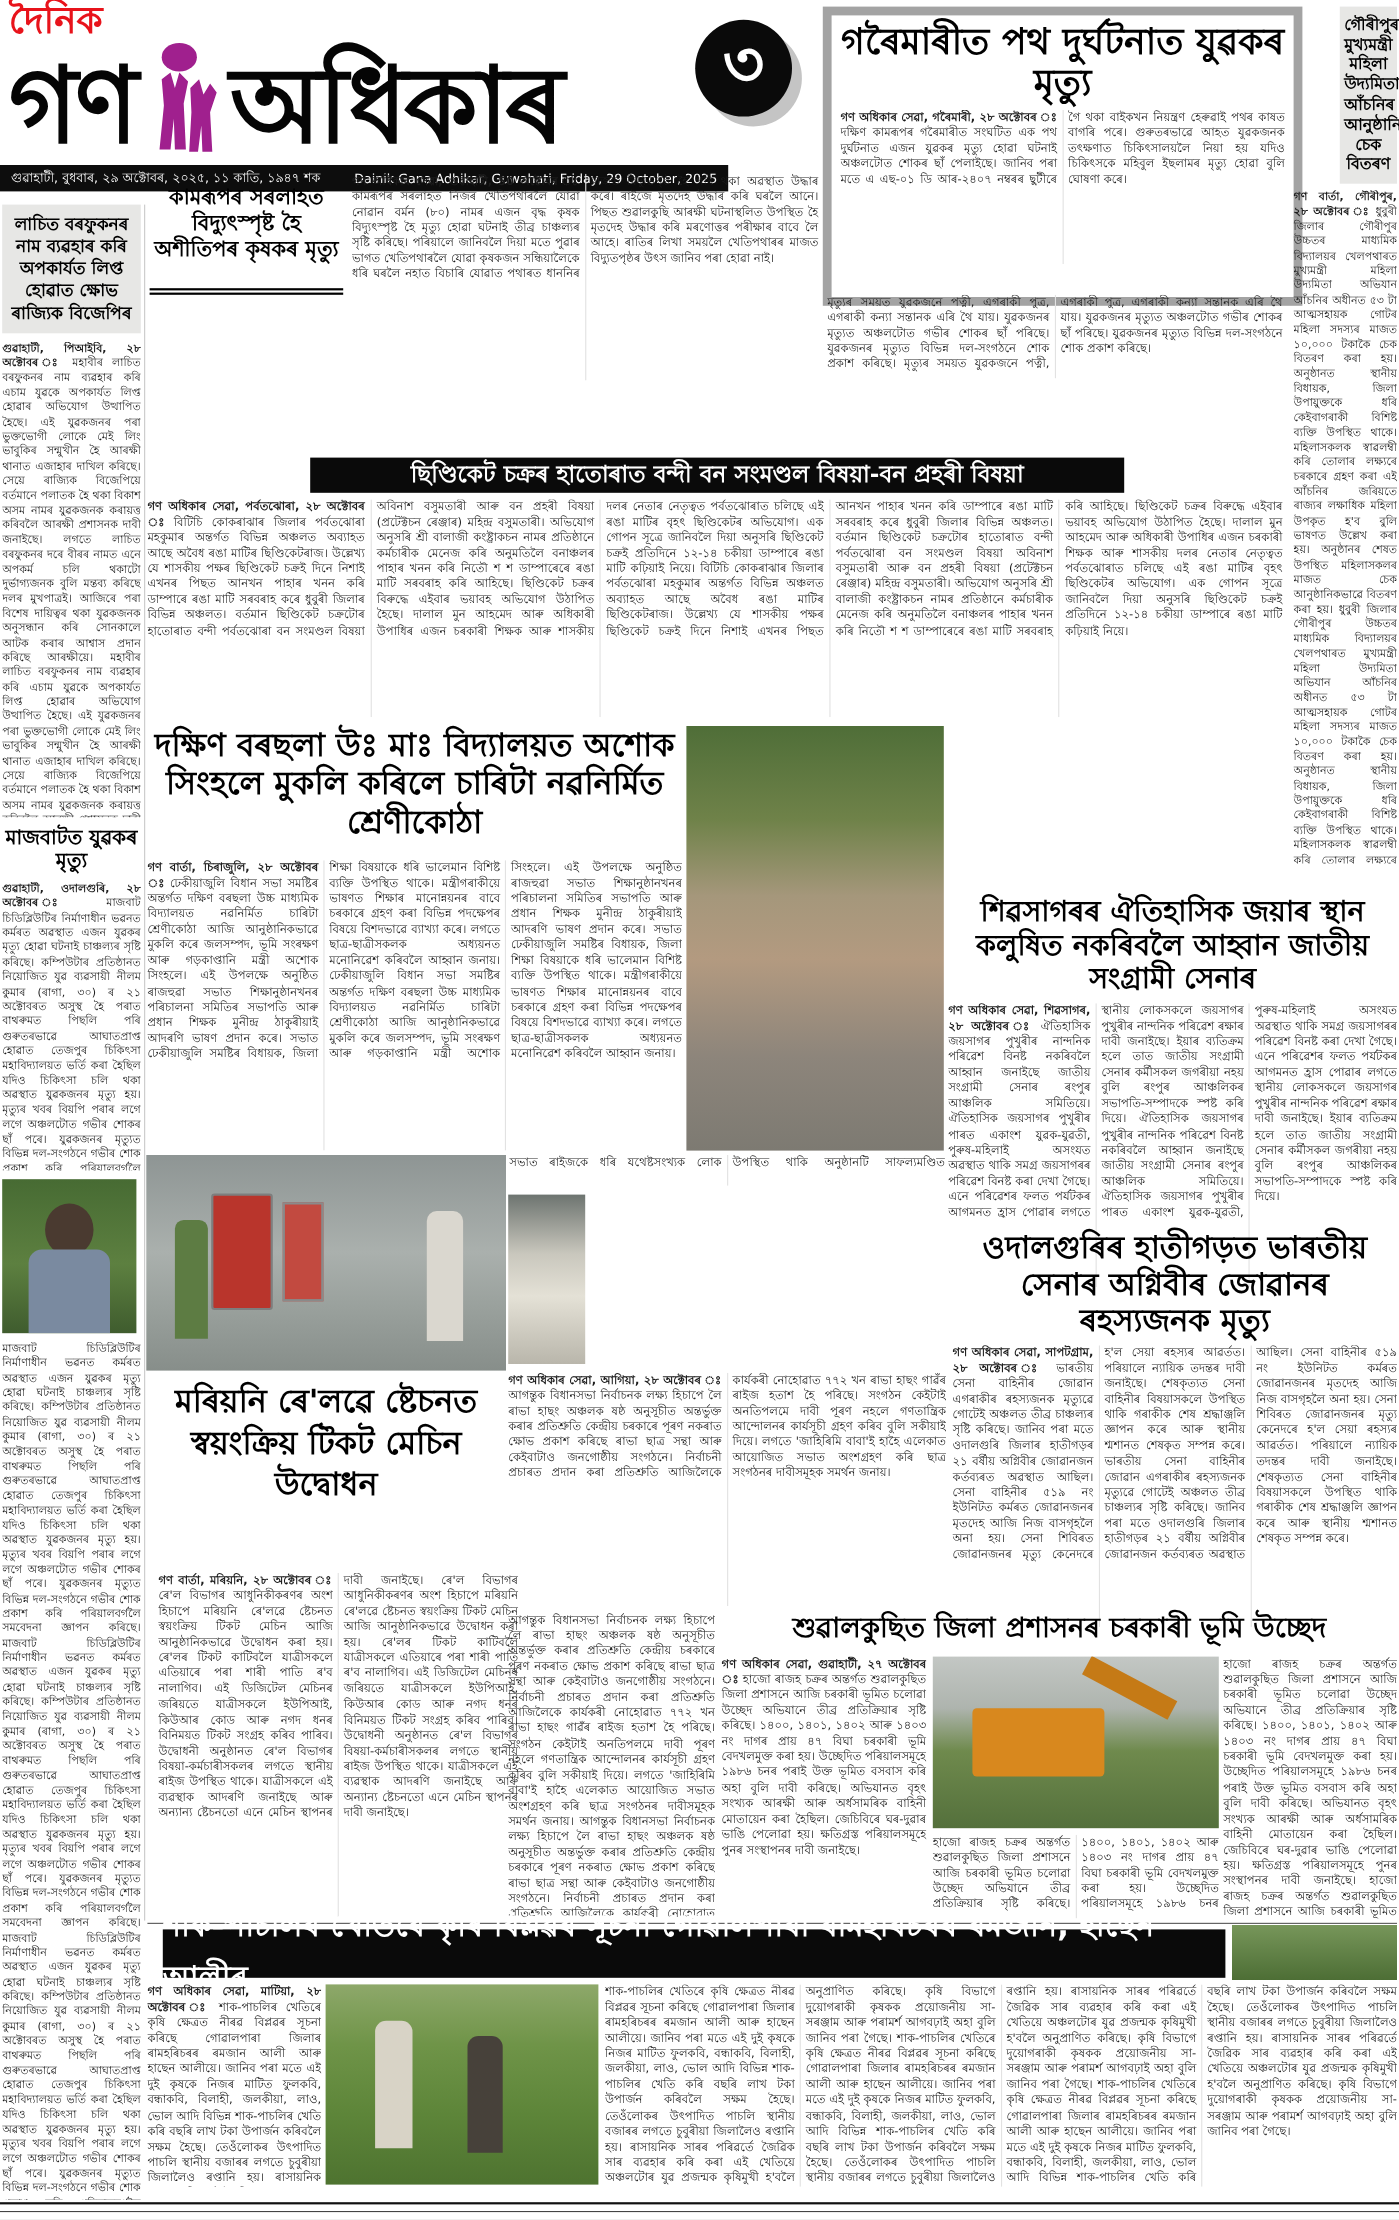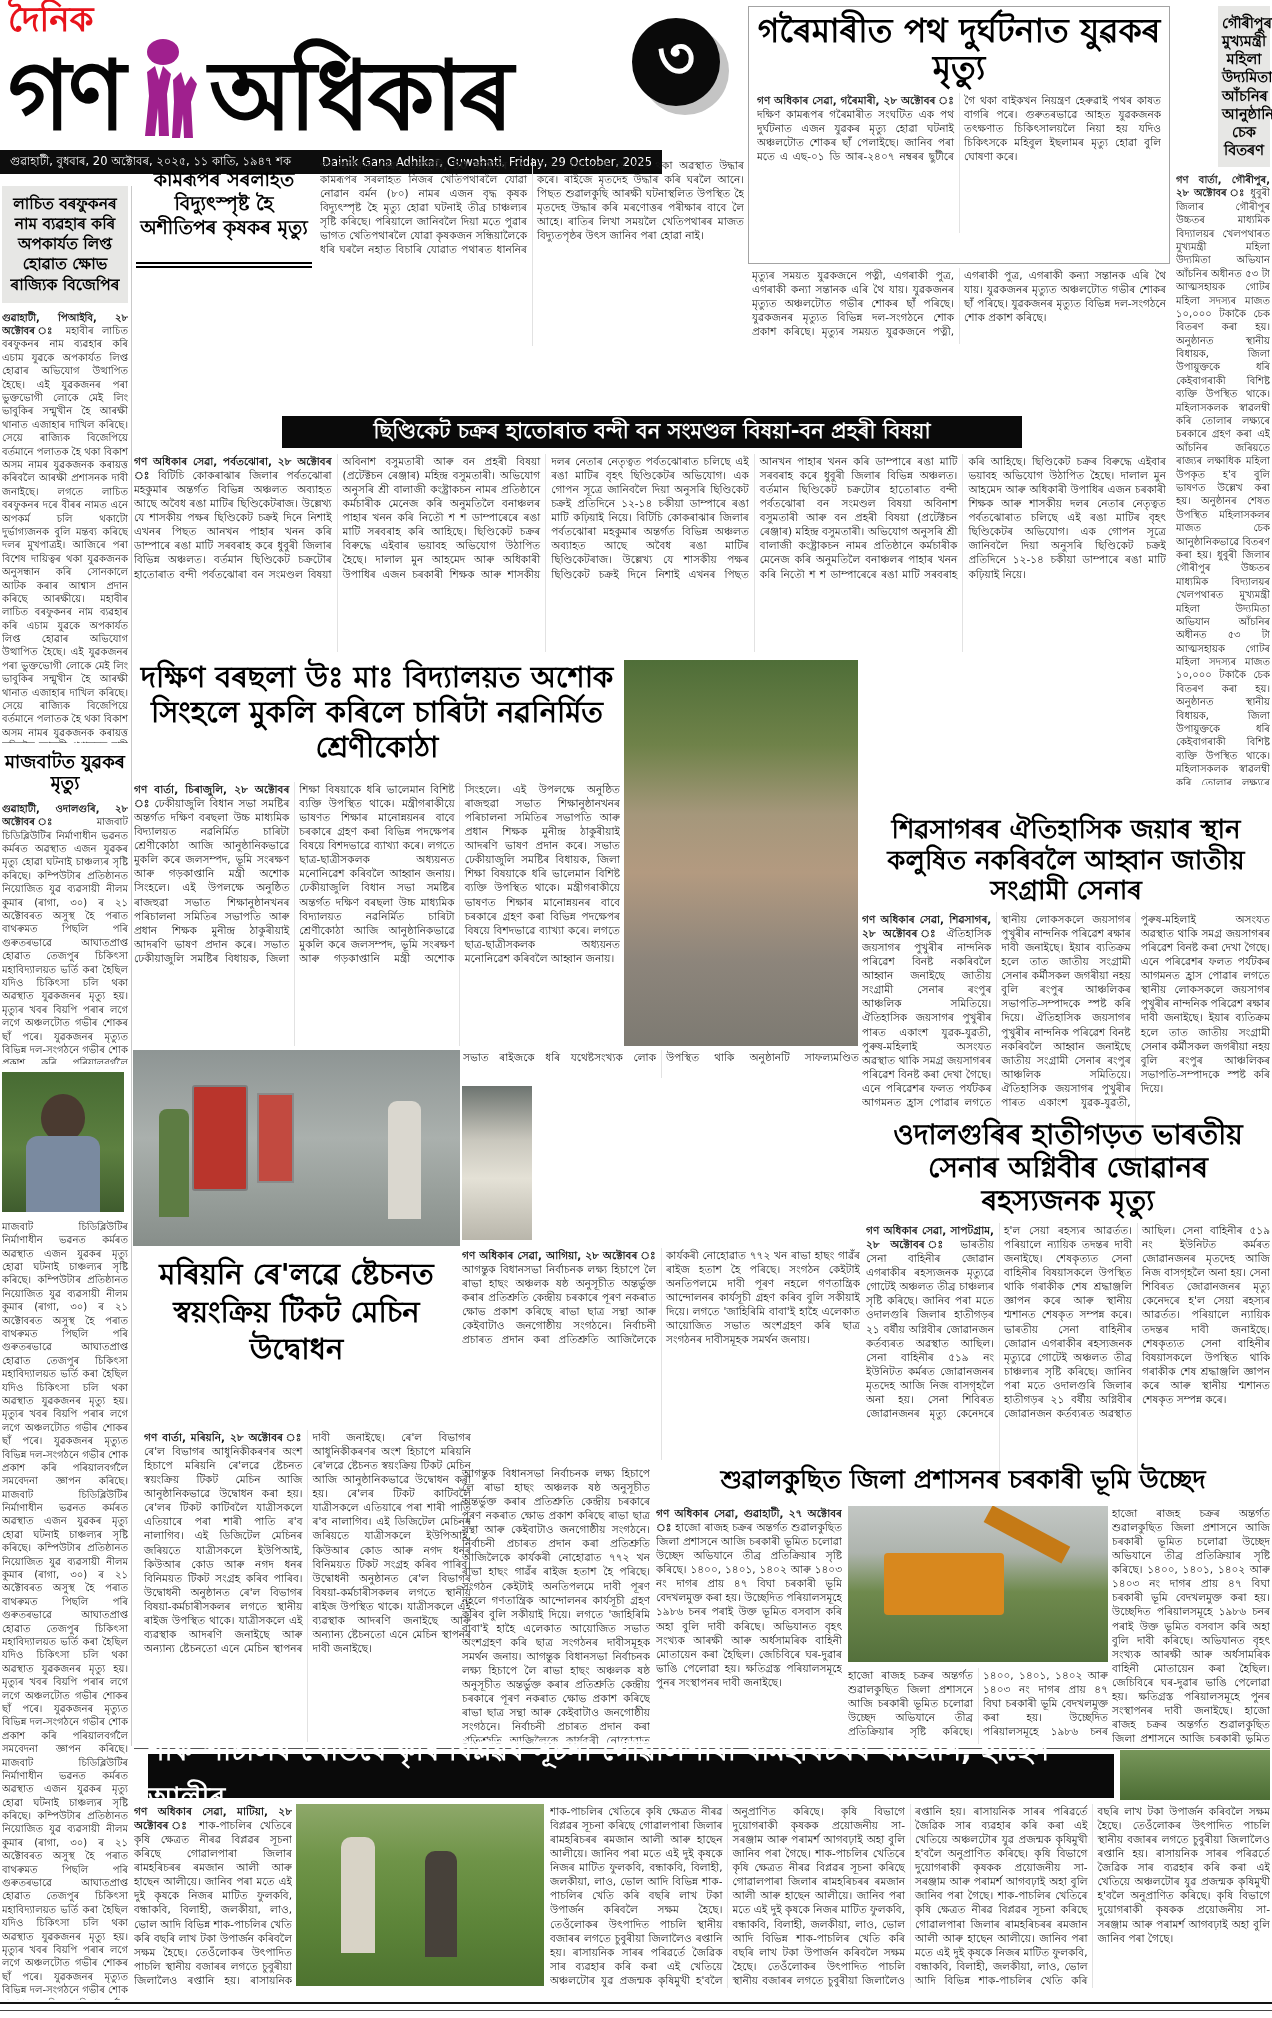--- a/index.html
+++ b/index.html
@@ -19,21 +19,21 @@
   
   #tagline{color:#e8131b;font-weight:bold;font-size:34px;line-height:1;}
   #mast-title{display:flex;align-items:flex-end;gap:6px;}
   .mast-word{font-weight:900;font-size:96px;line-height:.92;letter-spacing:-3px;color:#050505;
              font-family:"DejaVu Serif","Liberation Serif",serif;}
   #dateline{background:#0d0d0d;color:#fff;display:flex;align-items:center;
             font-size:11.5px;padding:0 10px;justify-content:space-between;}
   #page-circle{background:#0a0a0a;color:#fff;border-radius:50%;display:flex;align-items:center;
                justify-content:center;font-size:58px;font-weight:bold;box-shadow:9px 9px 0 0 #c4c4c4;}
   
-  #goroimari-box{border:1px solid #a3a3a3;padding:4px 8px;}
+  #goroimari-box{border:8px solid #a3a3a3;padding:4px 8px;}
   #kamrup-hl-box{border-bottom:6px double #000;padding-bottom:6px;}
   .blackbar{background:#0a0a0a;color:#fff;font-weight:bold;display:flex;align-items:center;justify-content:center;}
   
   .photo{overflow:hidden;}
   #borsola-photo{background:linear-gradient(180deg,#4f6e38 0%,#6f8249 22%,#a5977b 40%,#b39a80 55%,#8d857b 78%,#7d7a72 100%);}
   #moriani-photo{background:linear-gradient(180deg,#8e9594 0%,#aab0ad 45%,#9aa19d 70%,#878e8a 100%);}
   #moriani-photo .machine{position:absolute;left:18%;top:18%;width:16%;height:52%;background:#b9352c;border:2px solid #7e7e7e;border-radius:3px;}
   #moriani-photo .machine2{position:absolute;left:38%;top:22%;width:10%;height:44%;background:#c24a40;border:2px solid #8a8a8a;}
   #moriani-photo .person-green{position:absolute;left:8%;top:30%;width:9%;height:55%;background:#5d7c43;border-radius:8px 8px 0 0;}
   #moriani-photo .person-white{position:absolute;right:12%;top:26%;width:10%;height:60%;background:#dad7cf;border-radius:9px 9px 0 0;}
@@ -65,21 +65,21 @@
           <polygon points="44,44 52,36 56,50 62,40 68,48 62,66 64,102 55,102 54,78 51,102 43,102 45,66" fill="#a0208e"></polygon>
         </svg>
       </span>
       <span class="mast-word">অধিকাৰ</span>
     </div>
   </header>
 
   <div id="page-circle" class="abs" style="left:632px;top:18px;width:88px;height:88px;">৩</div>
 
   <div id="dateline" class="abs" style="left:0px;top:150px;width:642px;height:24px;">
-    <span>গুৱাহাটী, বুধবাৰ, 20 অক্টোবৰ, ২০২৫, ১১ কাতি, ১৯৪৭ শক</span>
+    <span>গুৱাহাটী, বুধবাৰ, ২৯ অক্টোবৰ, ২০২৫, ১১ কাতি, ১৯৪৭ শক</span>
     <span>Dainik Gana Adhikar, Guwahati, Friday, 29 October, 2025</span>
   </div>
 
   <section id="goroimari-box" class="abs" style="left:748px;top:6px;width:404px;height:248px;">
     <h2 class="hl" style="font-size:33px;line-height:1.12;margin:2px 0 6px 0;">গৰৈমাৰীত পথ দুৰ্ঘটনাত যুৱকৰ মৃত্যু</h2>
     <div class="body-text cols2" style="height:140px;">
       <span class="byline">গণ অধিকাৰ সেৱা, গৰৈমাৰী, ২৮ অক্টোবৰ ঃ</span>
       <span>দক্ষিণ কামৰূপৰ গৰৈমাৰীত সংঘটিত এক পথ দুৰ্ঘটনাত এজন যুৱকৰ মৃত্যু হোৱা ঘটনাই অঞ্চলটোত শোকৰ ছাঁ পেলাইছে। জানিব পৰা মতে এ এছ-০১ ডি আৰ-২৪০৭ নম্বৰৰ ছুটীৰে গৈ থকা বাইকখন নিয়ন্ত্ৰণ হেৰুৱাই পথৰ কাষত বাগৰি পৰে। গুৰুতৰভাৱে আহত যুৱকজনক তৎক্ষণাত চিকিৎসালয়লৈ নিয়া হয় যদিও চিকিৎসকে মহিবুল ইছলামৰ মৃত্যু হোৱা বুলি ঘোষণা কৰে।</span>
     </div>
   </section>

